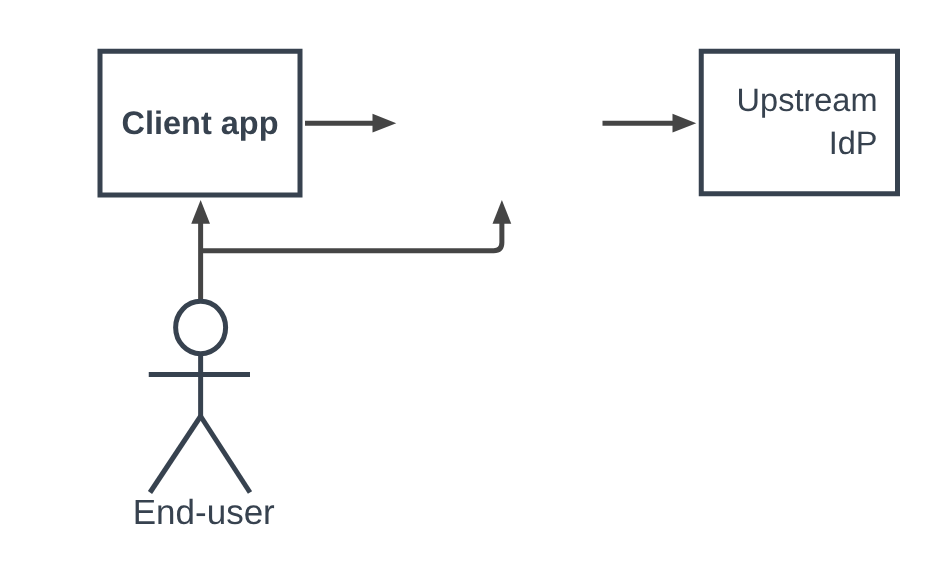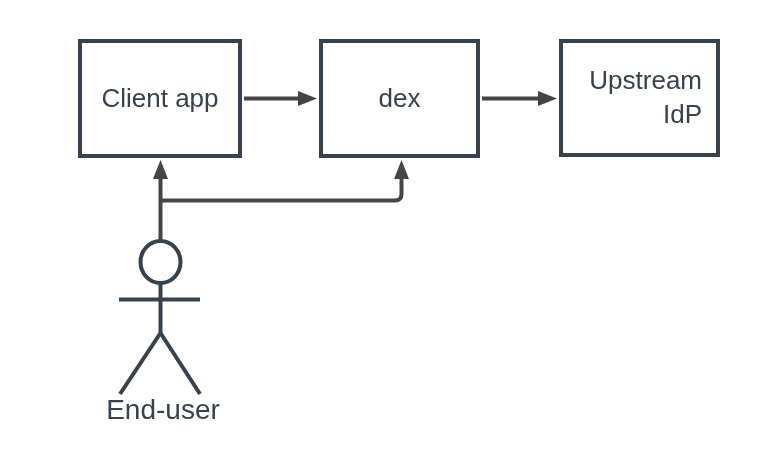--- a/index.html
+++ b/index.html
@@ -29,21 +29,21 @@
     border: 4px solid var(--node-stroke);
     background: var(--node-fill);
     display: flex;
     align-items: center;
     justify-content: center;
     text-align: center;
     color: var(--text);
     font-size: 26px;
     line-height: 1.3;
   }
-  .node-client-app { left: 78px;  top: 39px; width: 164px; height: 119px; }
+  .node-client-app { left: 78px;  top: 39px; width: 164px; height: 119px; font-weight: bold; }
   .node-dex        { left: 319px; top: 39px; width: 161px; height: 119px; }
   .node-upstream   { left: 559px; top: 39px; width: 161px; height: 118px; padding: 0 14px; text-align: right; }
   .actor-label {
     position: absolute;
     left: 96px; top: 393px; width: 134px;
     text-align: center;
     color: var(--text);
     font-size: 28px;
     line-height: 1.2;
   }
@@ -85,23 +85,20 @@
       <line class="actor-line" x1="119" y1="299.5" x2="200" y2="299.5"></line>
       <line class="actor-line" x1="160.5" y1="333" x2="120" y2="394"></line>
       <line class="actor-line" x1="160.5" y1="333" x2="200" y2="394"></line>
     </g>
   </svg>
 
   <div class="node node-client-app">
     <span>Client app</span>
   </div>
 
-  <div class="node node-dex">
-    <span>dex</span>
-  </div>
 
   <div class="node node-upstream">
     <span>Upstream IdP</span>
   </div>
 
   <div class="actor-label">End-user</div>
 
 </div>
 
 </body></html>

